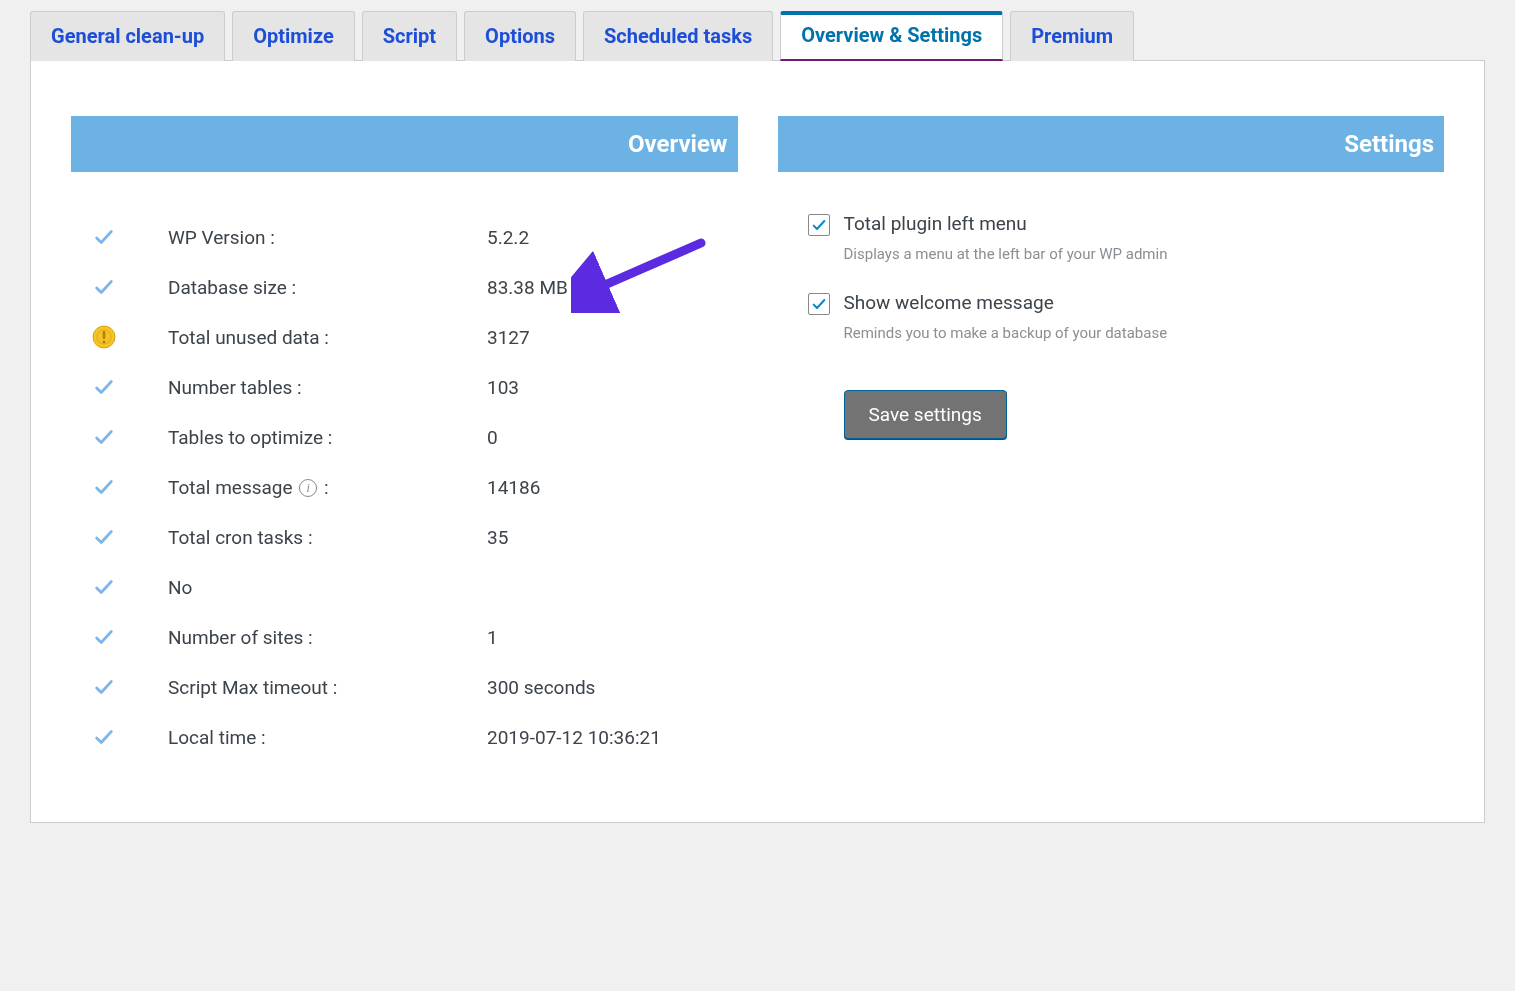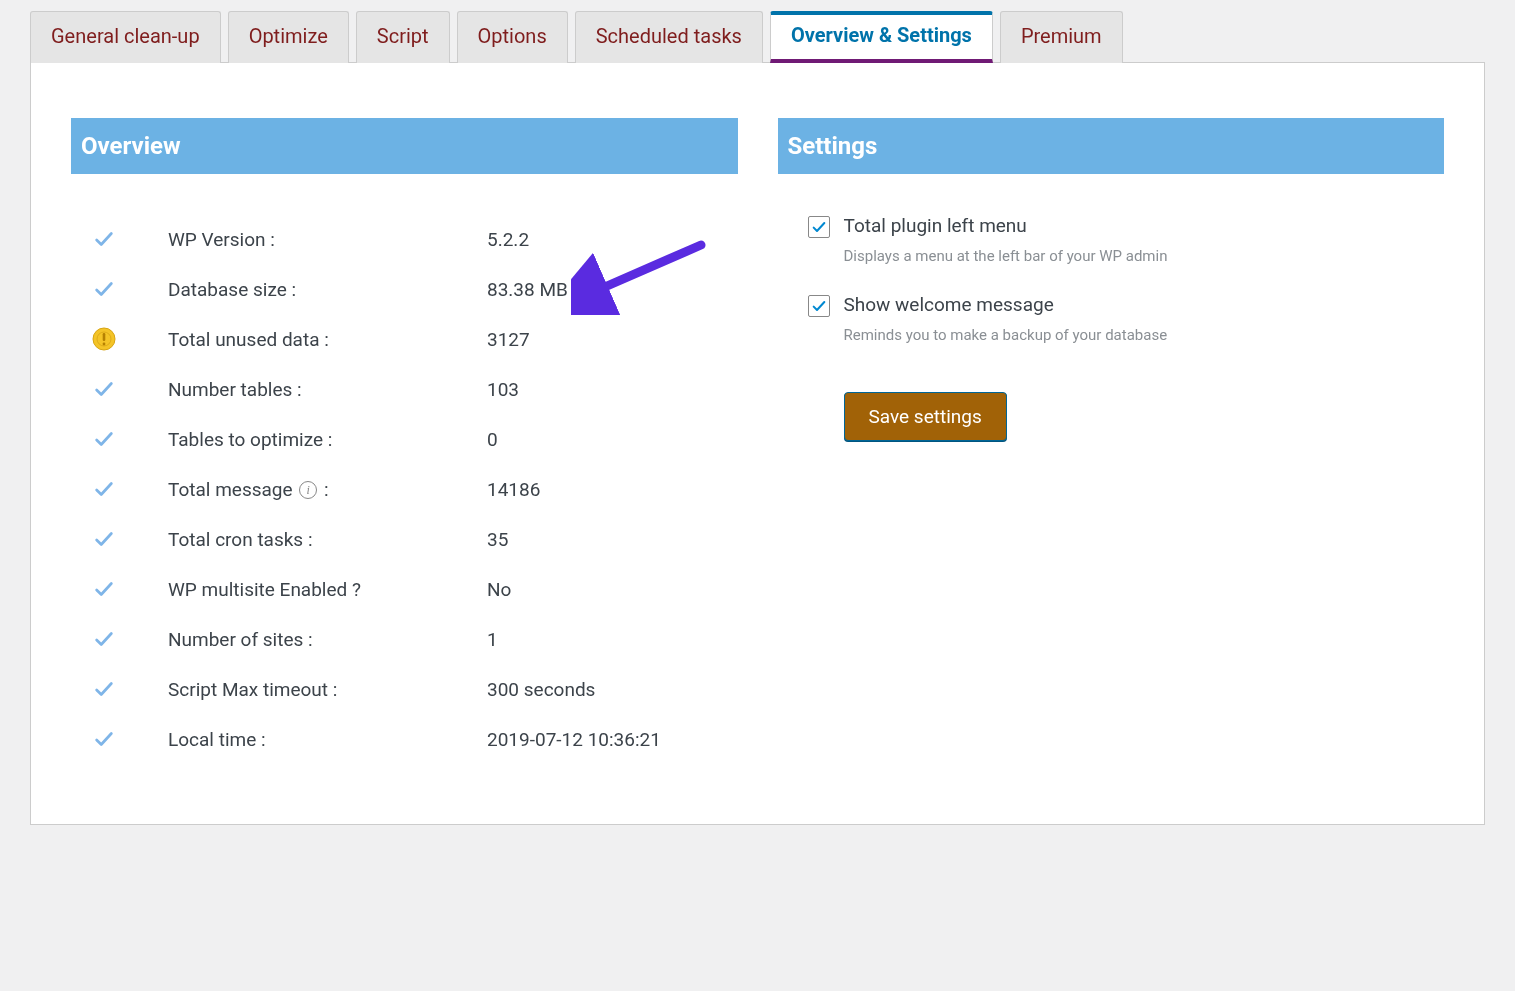--- a/index.html
+++ b/index.html
@@ -20,54 +20,54 @@
     gap: 7px;
     padding-top: 10px;
     border-bottom: 1px solid #ccc;
   }
   .nav-tab {
     background: #e5e5e5;
     border: 1px solid #ccc;
     border-bottom: none;
     padding: 12px 20px;
     font-size: 20px;
-    font-weight: 400;
-    color: #7f1d1d;
+    font-weight: 700;
+    color: #1d4ed8;
     border-radius: 3px 3px 0 0;
     cursor: pointer;
     position: relative;
     top: 1px;
     white-space: nowrap;
   }
   .nav-tab.active {
     background: #fff;
     color: #0073aa;
     font-weight: 700;
     border-top: 4px solid #0073aa;
     padding-top: 8px;
-    border-bottom: 4px solid #701a75;
+    border-bottom: 2px solid #701a75;
   }
   
   .panel {
     background: #fff;
     border: 1px solid #ccc;
     border-top: none;
     padding: 55px 40px 60px 40px;
     display: flex;
     gap: 40px;
   }
   .col {
     flex: 1;
   }
   .col-header {
     background: #6cb2e4;
     color: #fff;
     font-size: 24px;
     font-weight: 700;
-    text-align: left;
+    text-align: right;
     padding: 14px 10px;
   }
   
   .ov-list {
     padding: 40px 20px 0 20px;
   }
   .ov-row {
     display: flex;
     align-items: center;
     padding: 12px 0;
@@ -160,21 +160,21 @@
     font-size: 19px;
     color: #3c434a;
     margin-bottom: 10px;
   }
   .setting-desc {
     font-size: 15px;
     color: #8a8f94;
   }
   .save-btn {
     display: inline-block;
-    background: #a16207;
+    background: #737373;
     border: 1px solid #006596;
     color: #fff;
     font-size: 19px;
     padding: 12px 24px;
     border-radius: 4px;
     cursor: pointer;
     box-shadow: 0 1px 0 #005580;
     margin-top: 20px;
     margin-left: 36px;
   }
@@ -269,21 +269,20 @@
             </span>
             <div class="ov-label">Total cron tasks :</div>
             <div class="ov-value">35</div>
           </div>
           <div class="ov-row">
             <span class="ov-icon">
               <svg class="check-svg" viewBox="0 0 24 24">
                 <polyline points="4 13 9 18 20 6"></polyline>
               </svg>
             </span>
-            <div class="ov-label">WP multisite Enabled ?</div>
             <div class="ov-value">No</div>
           </div>
           <div class="ov-row">
             <span class="ov-icon">
               <svg class="check-svg" viewBox="0 0 24 24">
                 <polyline points="4 13 9 18 20 6"></polyline>
               </svg>
             </span>
             <div class="ov-label">Number of sites :</div>
             <div class="ov-value">1</div>

